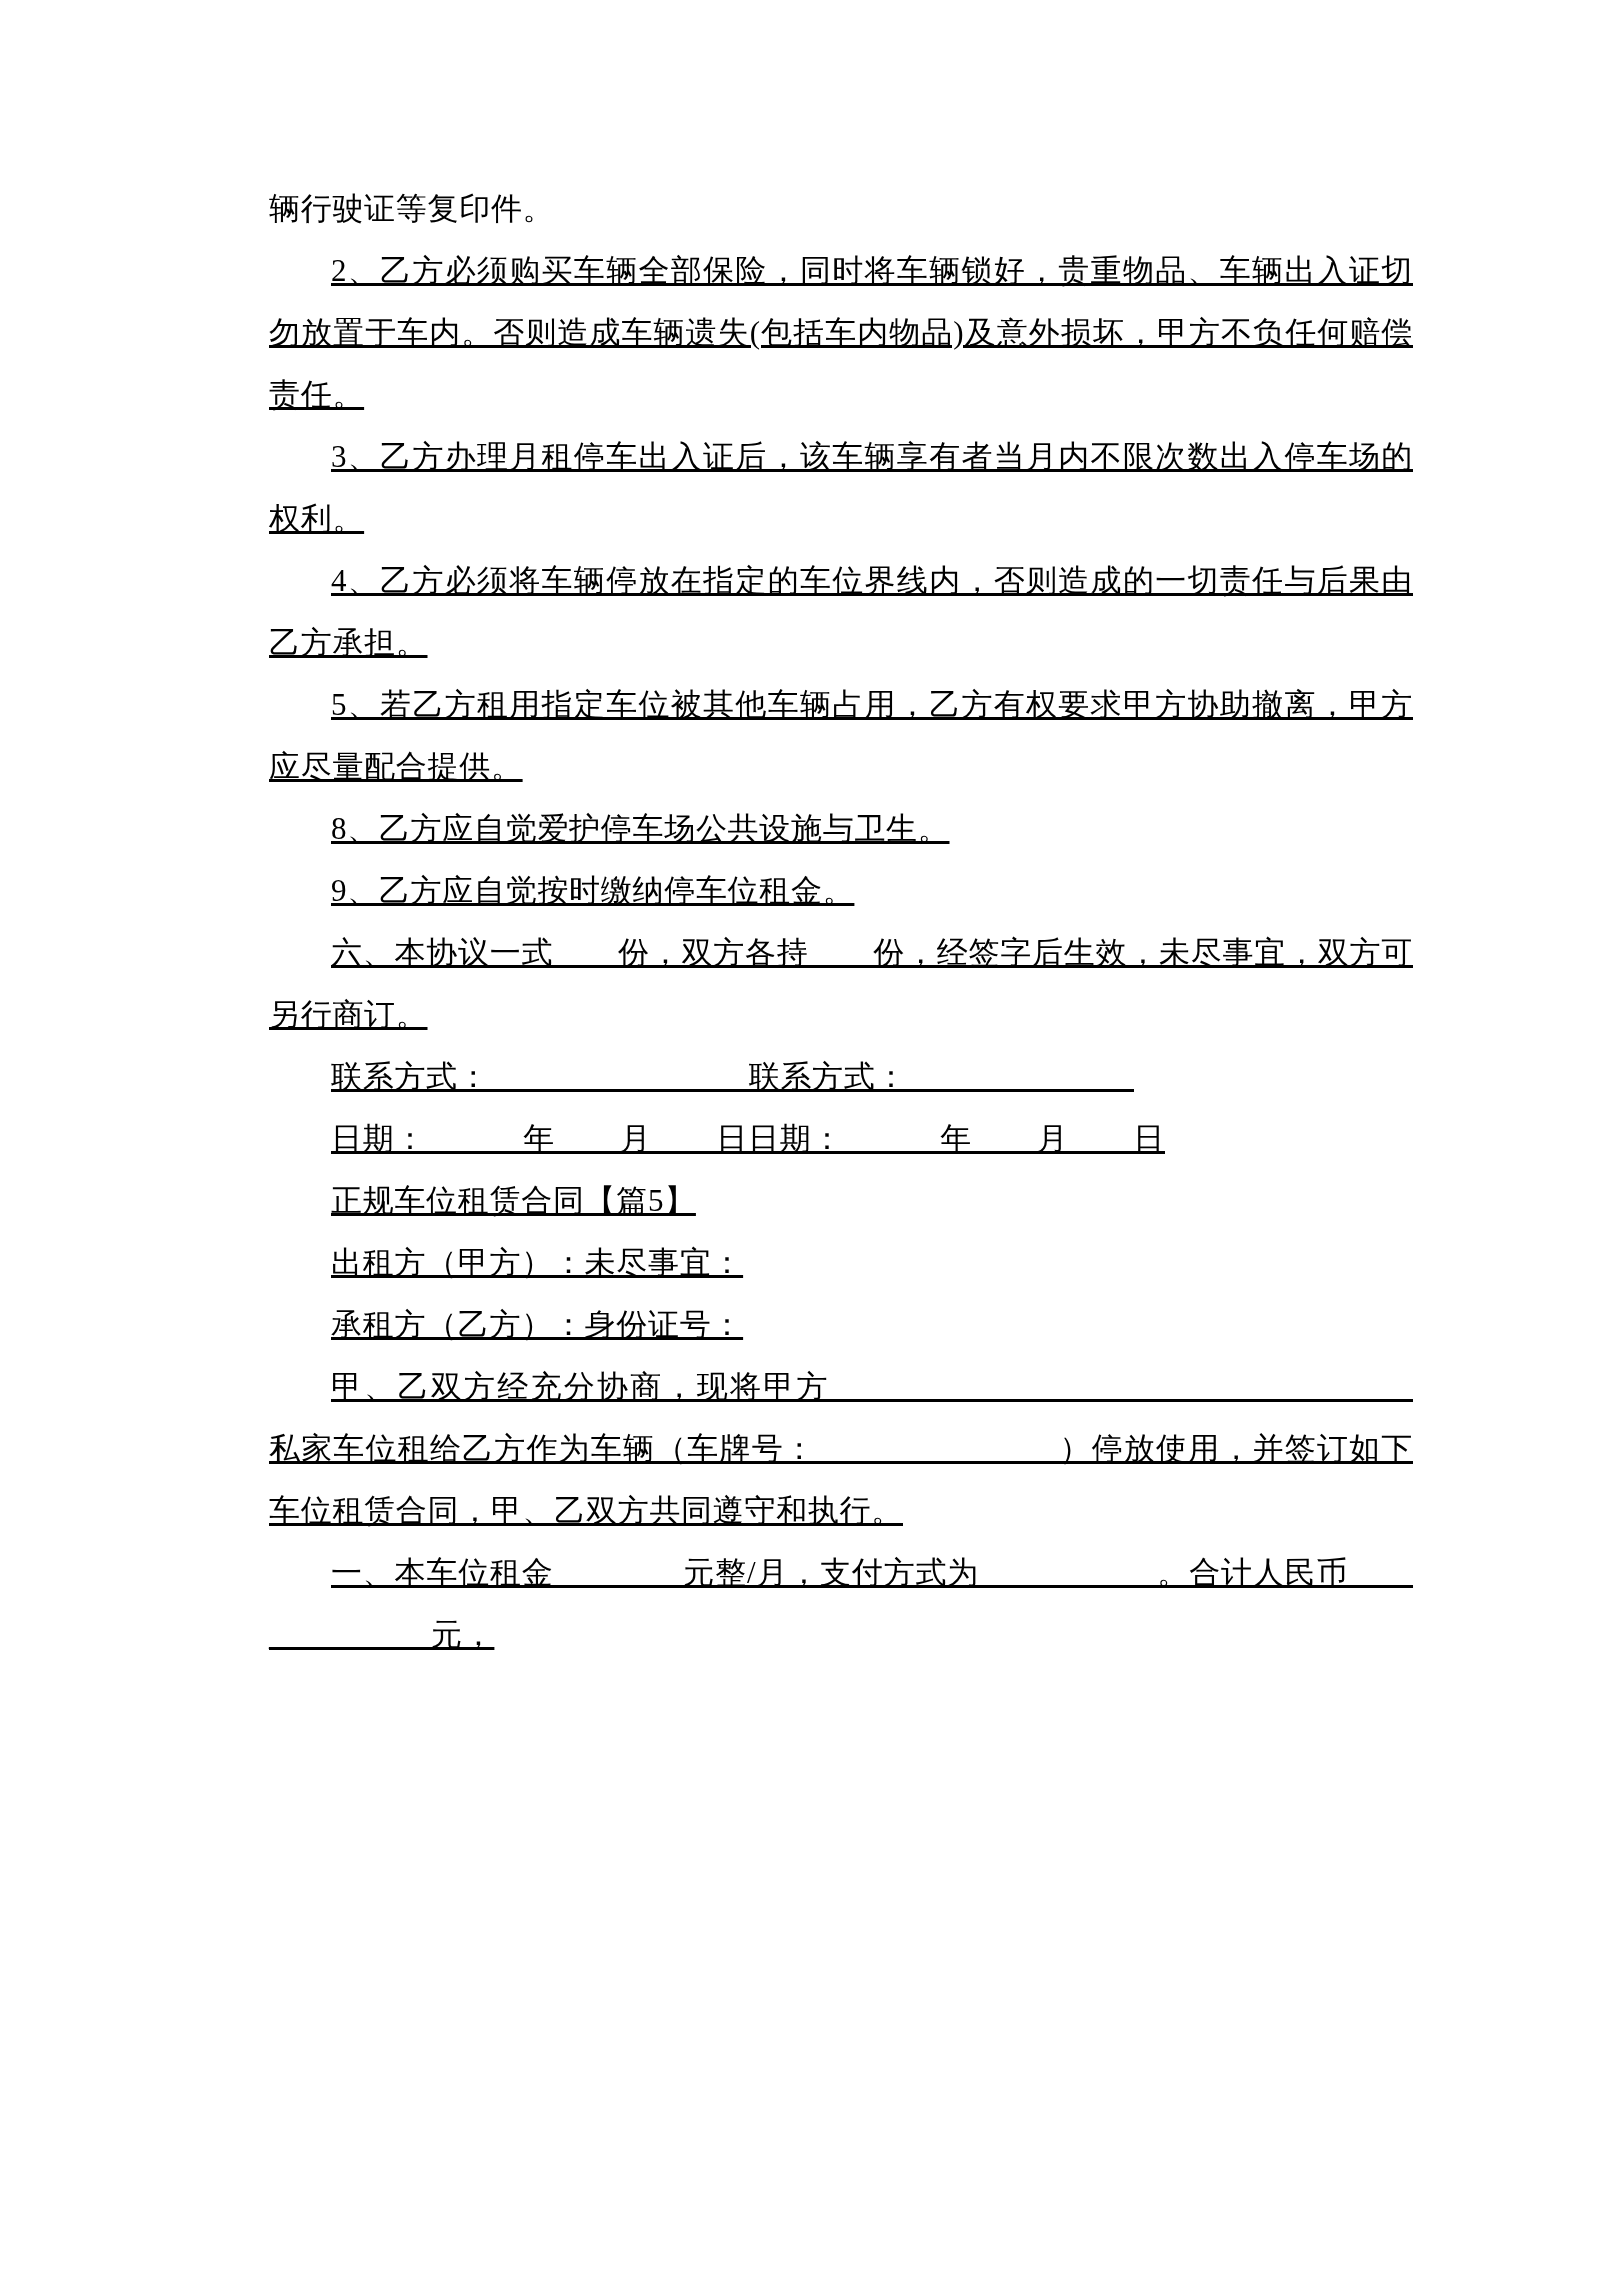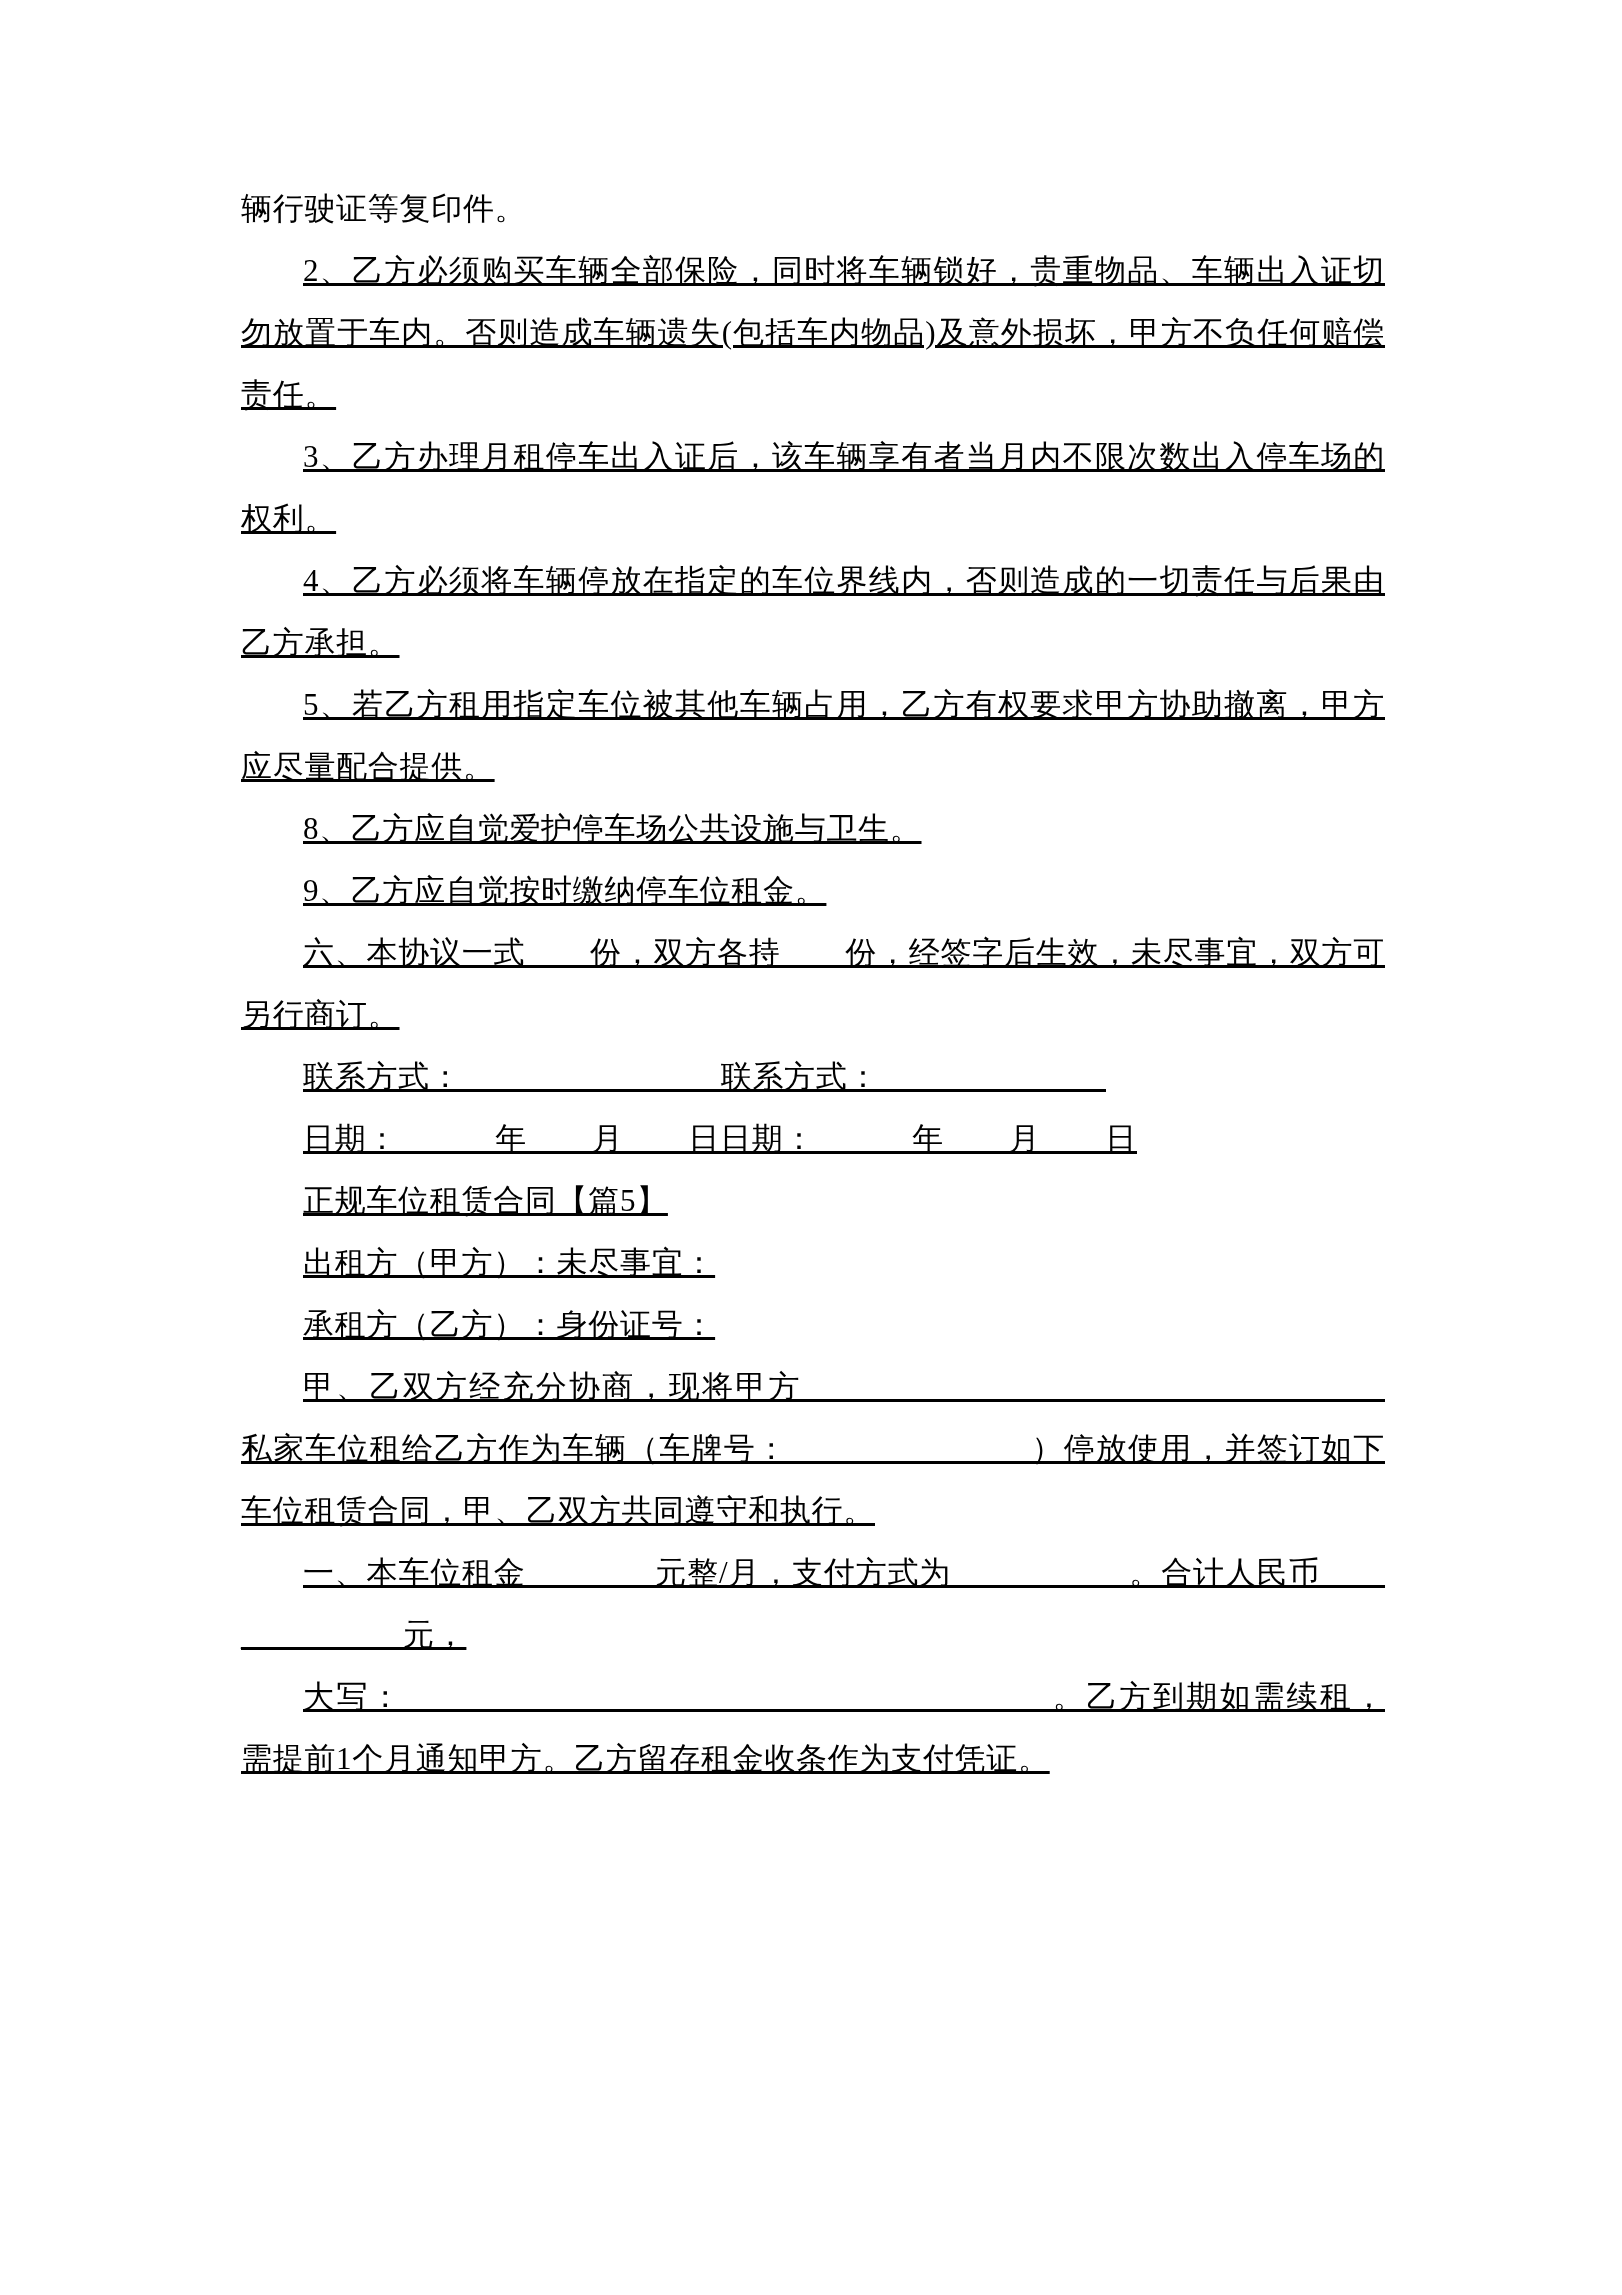--- a/index.html
+++ b/index.html
@@ -35,32 +35,31 @@
   }
   .para.indent {
     text-indent: 2em;
     text-decoration: underline;
   }
 </style>
 </head>
 <body>
 
 <div class="page" style="background: rgb(255, 255, 255);">
-  <div class="content" style="color: rgb(0, 0, 0);">
+  <div class="content" style="color: rgb(0, 0, 0); margin-left: 28px;">
       <p class="para">辆行驶证等复印件。</p>
       <p class="para indent">2、乙方必须购买车辆全部保险，同时将车辆锁好，贵重物品、车辆出入证切勿放置于车内。否则造成车辆遗失(包括车内物品)及意外损坏，甲方不负任何赔偿责任。</p>
       <p class="para indent">3、乙方办理月租停车出入证后，该车辆享有者当月内不限次数出入停车场的权利。</p>
       <p class="para indent">4、乙方必须将车辆停放在指定的车位界线内，否则造成的一切责任与后果由乙方承担。</p>
       <p class="para indent">5、若乙方租用指定车位被其他车辆占用，乙方有权要求甲方协助撤离，甲方应尽量配合提供。</p>
       <p class="para indent">8、乙方应自觉爱护停车场公共设施与卫生。</p>
       <p class="para indent">9、乙方应自觉按时缴纳停车位租金。</p>
       <p class="para indent">六、本协议一式____份，双方各持____份，经签字后生效，未尽事宜，双方可另行商订。</p>
       <p class="para indent">联系方式：________________联系方式：______________</p>
       <p class="para indent">日期：______年____月____日日期：______年____月____日</p>
       <p class="para indent">正规车位租赁合同【篇5】</p>
       <p class="para indent">出租方（甲方）：未尽事宜：</p>
       <p class="para indent">承租方（乙方）：身份证号：</p>
       <p class="para indent">甲、乙双方经充分协商，现将甲方____________________________________私家车位租给乙方作为车辆（车牌号：_______________）停放使用，并签订如下车位租赁合同，甲、乙双方共同遵守和执行。</p>
       <p class="para indent">一、本车位租金________元整/月，支付方式为___________。合计人民币______________元，</p>
-      <p class="para indent">大写：________________________________________。乙方到期如需续租，需提前1个月通知甲方。乙方留存租金收条作为支付凭证。</p>
     </div>
 </div>
 
 
 </body></html>

